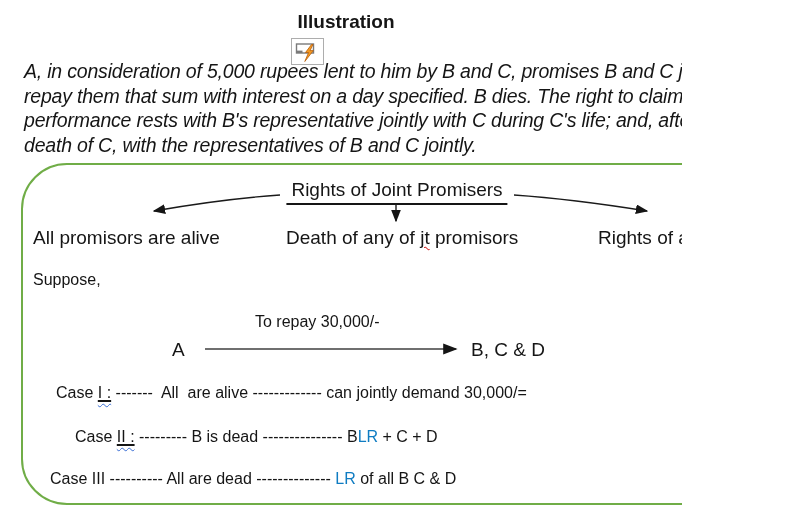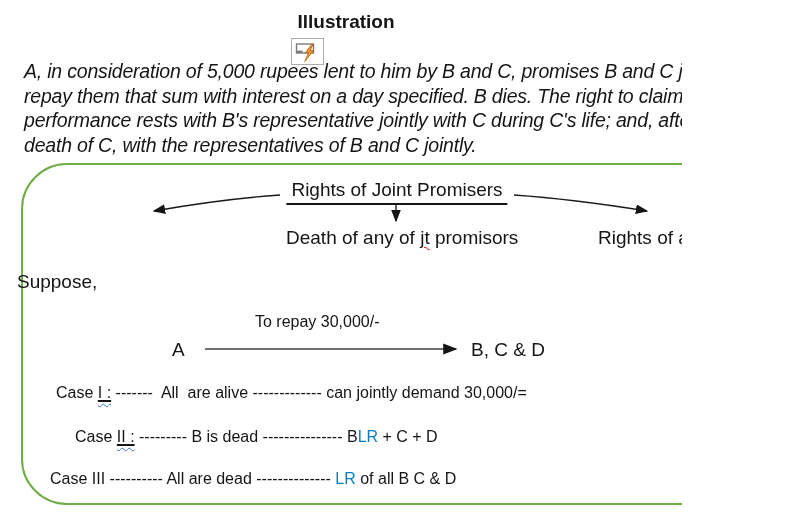--- a/index.html
+++ b/index.html
@@ -63,23 +63,23 @@
     position: absolute;
     top: 227px;
     font-size: 19px;
     white-space: pre;
   }
   .branch-left   { left: 33px; }
   .branch-middle { left: 286px; }
   .branch-right  { left: 598px; }
   .suppose {
     position: absolute;
-    left: 17px;
+    left: 33px;
     top: 271px;
-    font-size: 19px;
+    font-size: 16px;
   }
   .repay-label {
     position: absolute;
     left: 255px;
     top: 313px;
     font-size: 16px;
     white-space: nowrap;
   }
   .node-a    { position: absolute; left: 172px; top: 339px; font-size: 19px; }
   .node-bcd  { position: absolute; left: 471px; top: 339px; font-size: 19px; white-space: nowrap; }
@@ -137,20 +137,21 @@
       <path d="M20.5 6.5 L14.5 14.5 L17.6 14.5 L13.8 23.5 L22.3 12.6 L19.1 12.6 L22 6.5 Z" fill="#F59A23" stroke="#B65D08" stroke-width="0.8"></path>
     </svg>
   </div>
 
   <p class="intro">A, in consideration of 5,000 rupees lent to him by B and C, promises B and C jointly to repay them that sum with interest on a day specified. B dies. The right to claim performance rests with B's representative jointly with C during C's life; and, after the death of C, with the representatives of B and C jointly.</p>
 
   <div class="green-box"></div>
 
   <div class="diagram-heading">Rights of Joint Promisers</div>
 
+  <div class="branch branch-left">All promisors are alive</div>
 
   <div class="branch branch-middle"><span>Death of any of </span><span class="spell-squiggle">jt</span><span> promisors</span></div>
 
   <div class="branch branch-right">Rights of all</div>
 
   <div class="suppose">Suppose,</div>
 
   <div class="repay-label">To repay 30,000/-</div>
 
   <div class="node-a">A</div>

